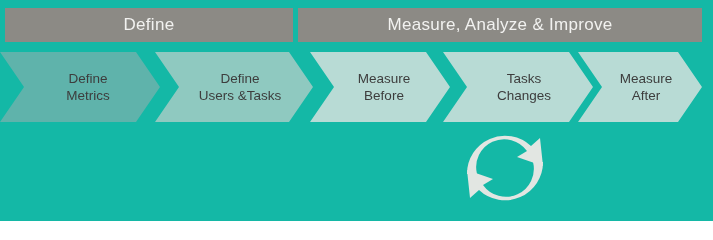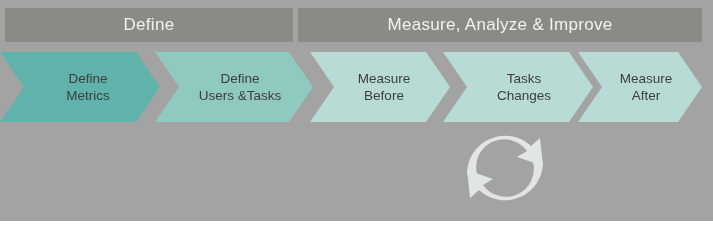--- a/index.html
+++ b/index.html
@@ -7,21 +7,21 @@
     padding: 0;
     background: #ffffff;
   }
   body {
     font-family: "Liberation Sans", sans-serif;
   }
   #canvas {
     position: relative;
     width: 713px;
     height: 221px;
-    background: #a3a3a3;
+    background: #14b8a6;
     overflow: hidden;
   }
 
   
   .phase-bar {
     position: absolute;
     top: 8px;
     height: 34px;
     background: var(--bar-color, #8c8a85);
     display: flex;

